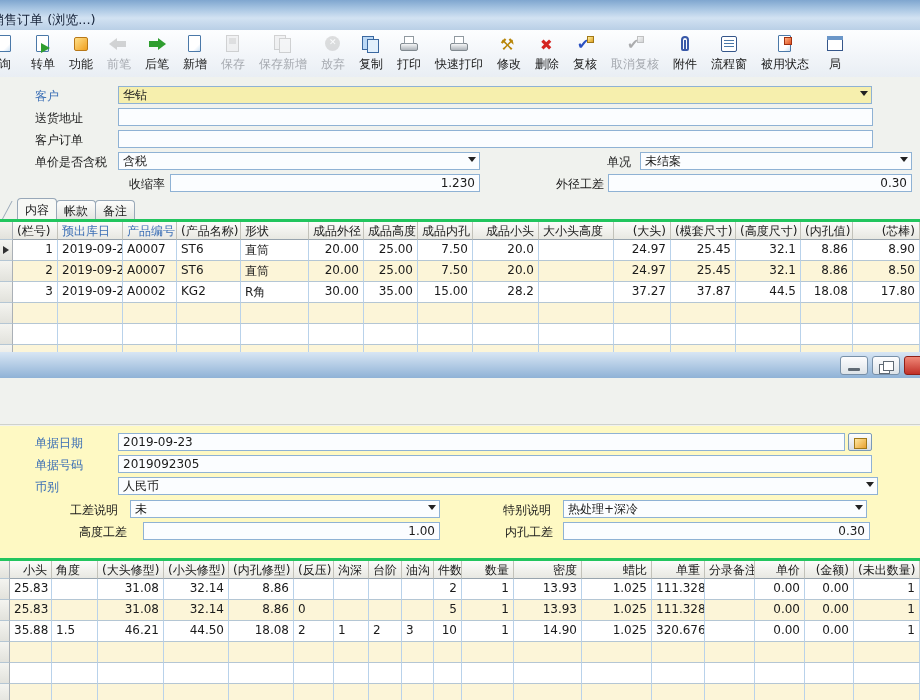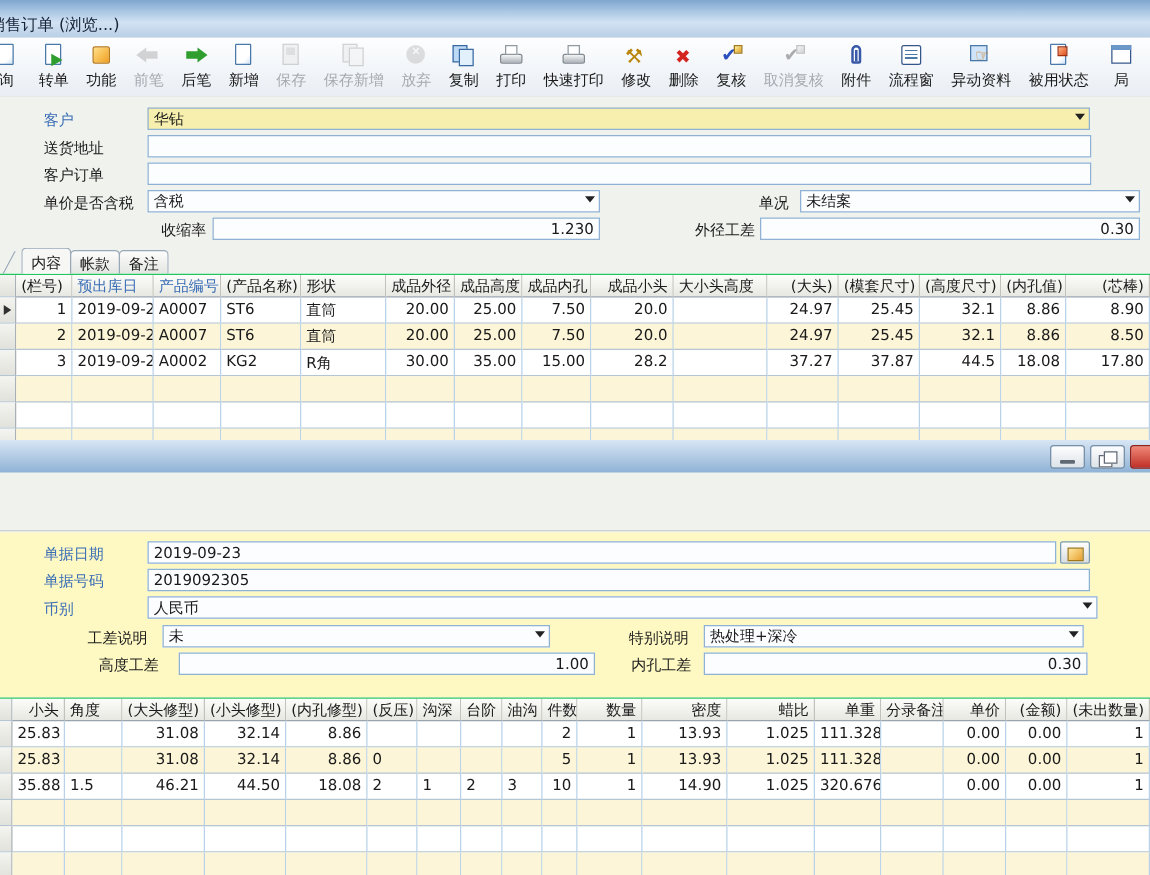--- a/index.html
+++ b/index.html
@@ -86,21 +86,21 @@
   
   .tabs{position:absolute;left:0;top:197px;width:920px;height:22px;}
   .tabslant{position:absolute;left:2px;bottom:0;width:16px;height:18px;
     border-left:1px solid #98a8b8;transform:skewX(-28deg);transform-origin:bottom left;}
   .tab{position:absolute;bottom:0;height:19px;padding:2px 7px 0 7px;box-sizing:border-box;
     border:1px solid #98a8b8;border-bottom:none;border-radius:4px 4px 0 0;
     background:linear-gradient(#fdfdfc,#e4e6e2);white-space:nowrap;}
   .tab.active{background:#f7f8f5;height:21px;padding-top:3px;z-index:2;}
 
   
-  .grid{position:absolute;left:0;width:920px;overflow:hidden;background:#fff;border-top:1px solid #22c55e;}
+  .grid{position:absolute;left:0;width:920px;overflow:hidden;background:#fff;border-top:3px solid #22c55e;}
   .grow{display:flex;height:21px;}
   .grow.ghead{height:18px;}
   .gc,.ghc,.gsel{box-sizing:border-box;flex:none;overflow:hidden;white-space:nowrap;
     padding:2px 4px 0 4px;border-right:1px solid #b9d2ea;border-bottom:1px solid #b4c6d4;}
   .ghc{background:linear-gradient(#fcfcfa,#e8e8e2);border-right:1px solid #c2c2ba;
     border-bottom:1px solid #98a4ae;padding-top:1px;}
   .gsel{background:linear-gradient(#f4f4f0,#e2e2dc);border-right:1px solid #aab0b6;padding:0;}
   .zebra .gc{background:#fcf5d8;}
   .bluehead{color:#3a6eb5;}
   .rowmarker{display:block;margin:6px 0 0 3px;width:0;height:0;
@@ -199,24 +199,20 @@
         <span class="ic ic-check"></span>
         <span class="lbl">取消复核</span>
       </div>
       <div class="tbi">
         <span class="ic ic-clip"></span>
         <span class="lbl">附件</span>
       </div>
       <div class="tbi">
         <span class="ic ic-flow"></span>
         <span class="lbl">流程窗</span>
-      </div>
-      <div class="tbi">
-        <span class="ic ic-hand"></span>
-        <span class="lbl">异动资料</span>
       </div>
       <div class="tbi">
         <span class="ic ic-status"></span>
         <span class="lbl">被用状态</span>
       </div>
       <div class="tbi">
         <span class="ic ic-win"></span>
         <span class="lbl">局</span>
       </div>
     </div>
@@ -439,21 +435,21 @@
         <span class="arr"></span>
       </div>
       <div class="flabel" style="left:503px;">特别说明</div>
       <div class="fld combo" style="left:563px;width:304px;">
         <span>热处理+深冷</span>
         <span class="arr"></span>
       </div>
     </div>
     <div class="frow" style="top:96px;">
       <div class="flabel rt" style="left:57px;width:70px;">高度工差</div>
-      <div class="fld num" style="left:143px;width:333px;padding-left:48px;">
+      <div class="fld num" style="left:143px;width:297px;padding-left:48px;">
         <span>1.00</span>
       </div>
       <div class="flabel rt" style="left:503px;width:50px;">内孔工差</div>
       <div class="fld num" style="left:563px;width:307px;">
         <span>0.30</span>
       </div>
     </div>
   </div>
 
   <div class="grid" style="top:558px;height:142px;">

